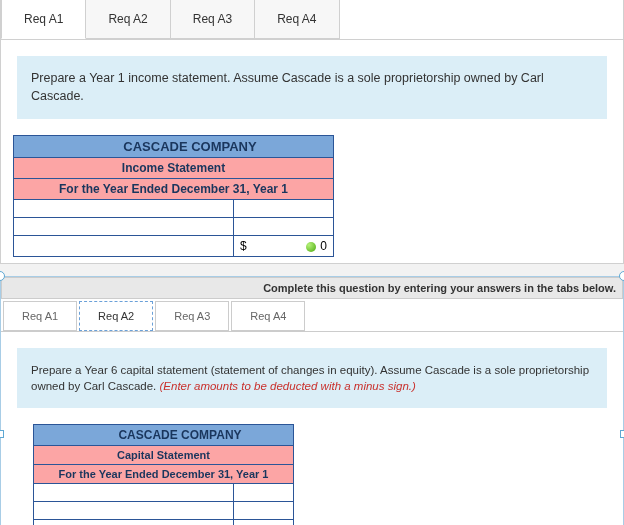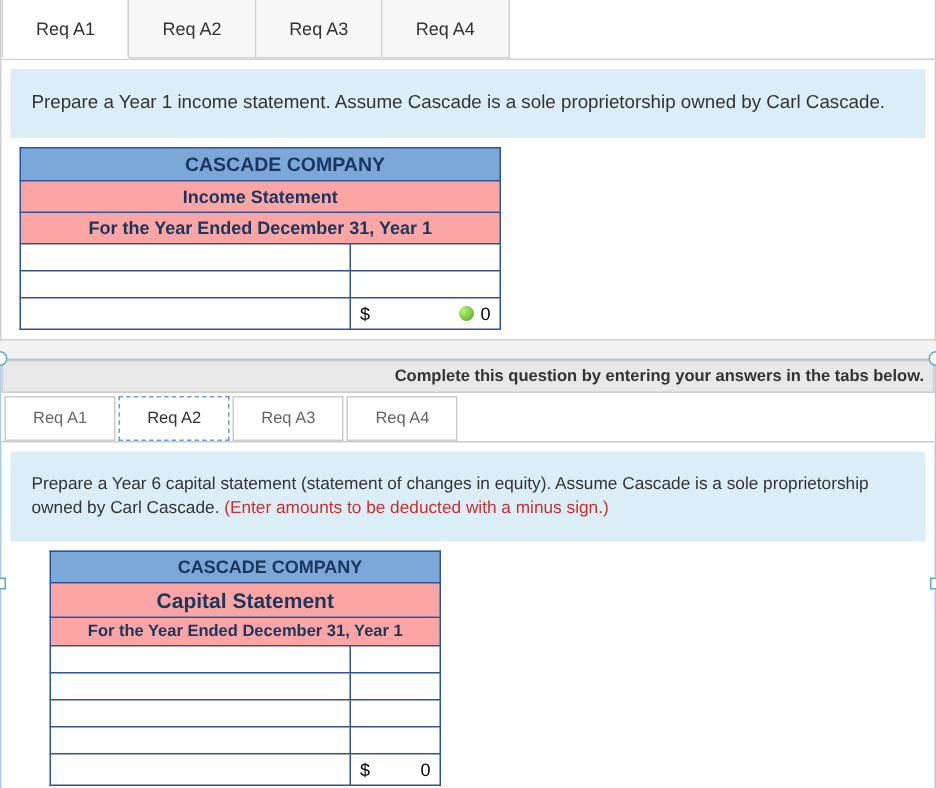--- a/index.html
+++ b/index.html
@@ -60,26 +60,27 @@
   }
   .tab-small.active {
     border: 1px dashed #6aa0d8;
     background: #fff;
     color: #333;
   }
   .instruction {
     background: #dbeef7;
     color: #333;
     padding: 14px 14px;
-    margin: 6px;
+    margin: 16px;
     font-size: 12.5px;
     line-height: 1.4;
   }
   .instruction .note {
     color: #c9302c;
+    font-style: italic;
   }
   .stmt-table {
     border-collapse: collapse;
     margin: 6px 0 6px 12px;
   }
   .stmt-table td, .stmt-table th {
     border: 1px solid #2b5597;
     padding: 3px 6px;
     font-size: 12px;
   }
@@ -203,21 +204,21 @@
   <div class="instruction" style="font-size:11.5px;">
     <span>Prepare a Year 6 capital statement (statement of changes in equity). Assume Cascade is a sole proprietorship owned by Carl Cascade. </span><span class="note">(Enter amounts to be deducted with a minus sign.)</span>
   </div>
 
   <table class="stmt-table" style="margin-left:32px;">
     <tbody>
         <tr>
           <td class="hdr company" colspan="2" style="font-size:12px;">CASCADE COMPANY</td>
         </tr>
     <tr>
-          <td class="hdr sub" colspan="2" style="font-size:14px;">Capital Statement</td>
+          <td class="hdr sub" colspan="2" style="font-size:11px;">Capital Statement</td>
         </tr>
     <tr>
           <td class="hdr sub" colspan="2" style="font-size:11px;">For the Year Ended December 31, Year 1</td>
         </tr>
     <tr>
       <td class="row-cell col-left-sm"></td>
       <td class="row-cell col-right-sm"></td>
     </tr>
     <tr>
       <td class="row-cell col-left-sm"></td>

